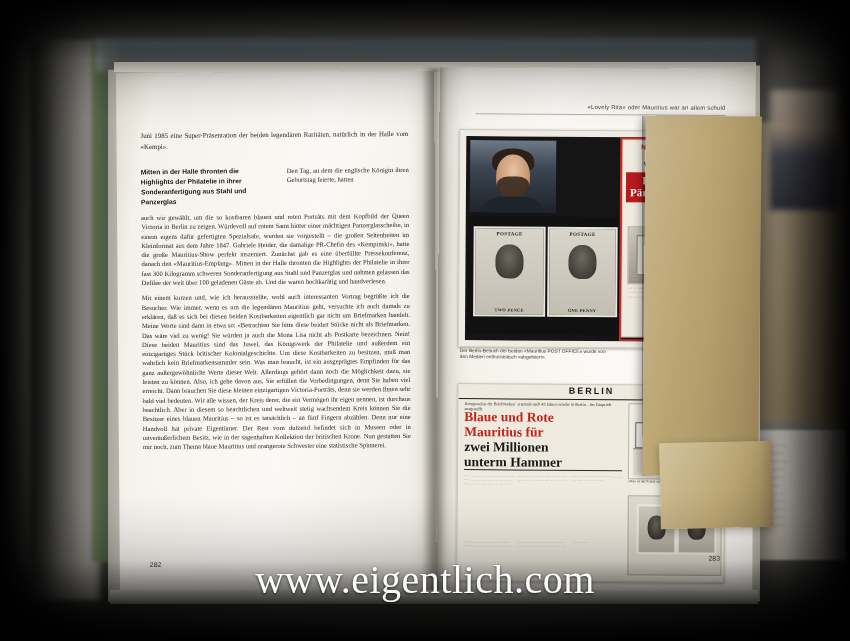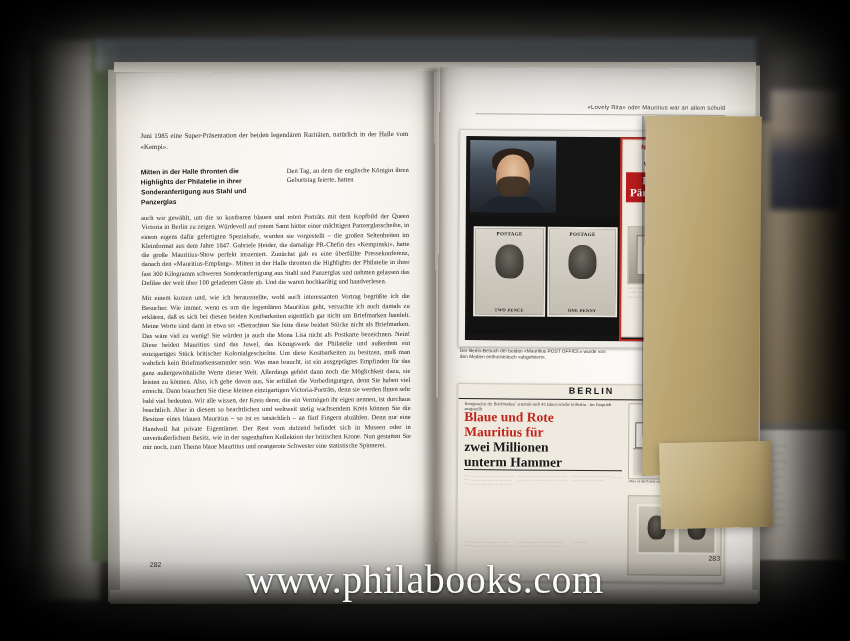--- a/index.html
+++ b/index.html
@@ -753,14 +753,14 @@
 
     <div class="gutter"></div>
     <div class="flap-edge"></div>
     <div class="flap"></div>
     <div class="flap2"></div>
     <div class="edge-bottom"></div>
   </div>
 
   <div class="backdrop-veil"></div>
   <div class="vignette"></div>
-  <div class="watermark">www.philabooks.com</div>
+  <div class="watermark">www.eigentlich.com</div>
 </div>
 
 </body></html>

